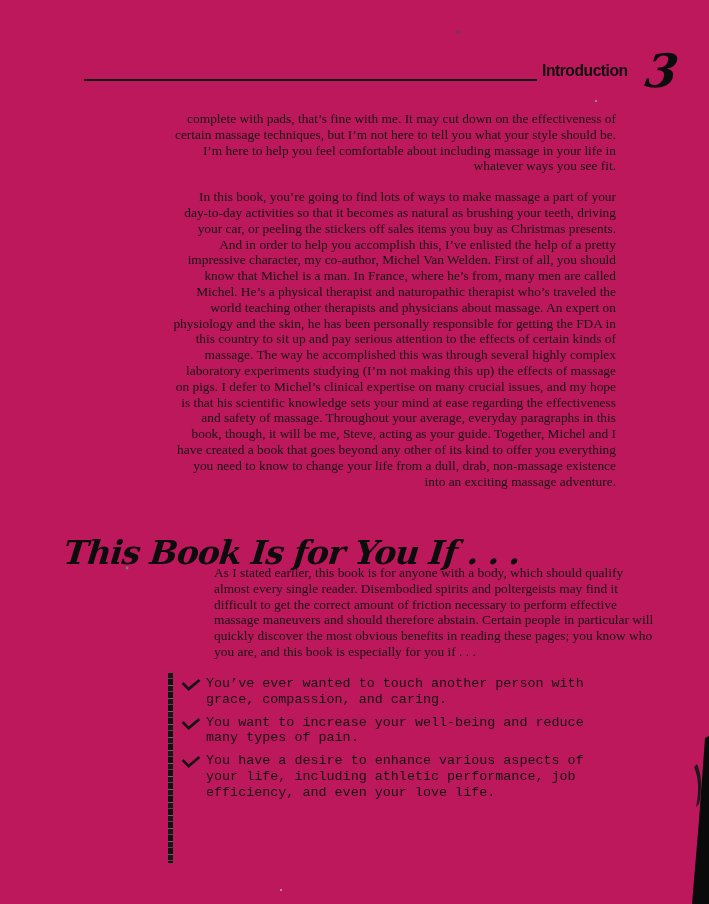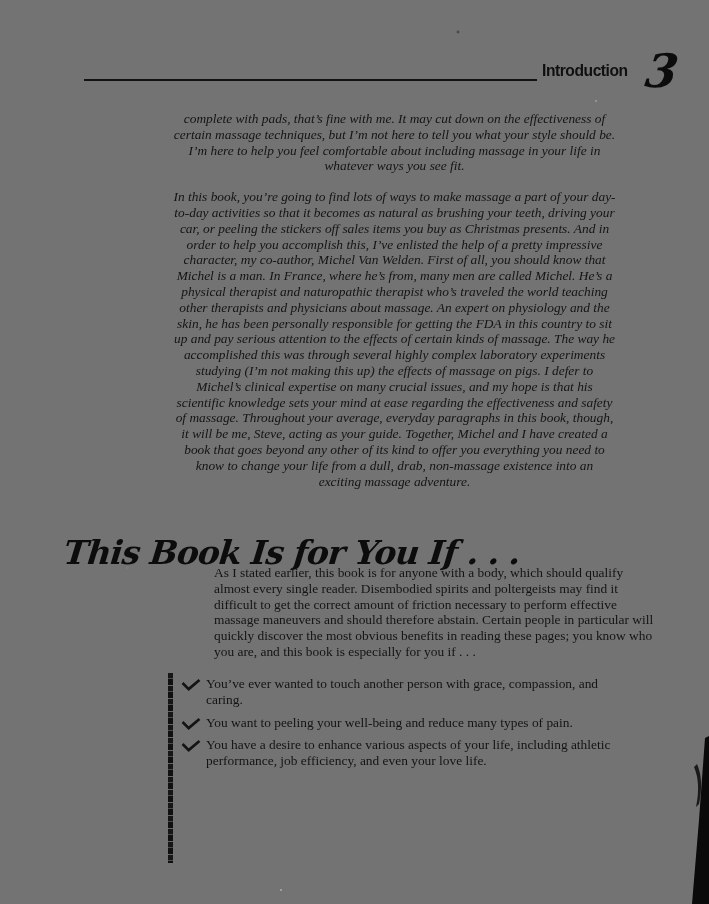--- a/index.html
+++ b/index.html
@@ -1,21 +1,21 @@
 <!DOCTYPE html>
 <html><head>
 <meta charset="utf-8">
 <style>
   html, body { margin: 0; padding: 0; background: #e8e8e8; }
   .page {
     position: relative;
     width: 709px;
     height: 904px;
     margin: 0 auto;
-    background: #737373;
+    background: #be185d;
     overflow: hidden;
     color: #141414;
     font-family: "Liberation Serif", "DejaVu Serif", serif;
   }
   
   .header-rule {
     position: absolute;
     left: 84px; top: 79px;
     width: 453px; height: 2px;
     background: #121212;
@@ -42,22 +42,21 @@
     transform: skewX(-8deg);
     color: #0c0c0c;
   }
   
   .body-col {
     position: absolute;
     left: 173px; top: 111px;
     width: 443px;
     font-size: 13.4px;
     line-height: 15.8px;
-    text-align: center;
-    font-style: italic;
+    text-align: right;
   }
   .body-col p { margin: 0 0 15px 0; }
   
   .section-heading {
     position: absolute;
     left: 62px; top: 533px;
     width: 520px;
     font-family: "DejaVu Serif", serif;
     font-style: italic;
     font-weight: bold;
@@ -90,20 +89,21 @@
     );
   }
   .checklist {
     position: absolute;
     left: 181px; top: 676px;
     width: 436px;
     margin: 0; padding: 0;
     list-style: none;
     font-size: 13.4px;
     line-height: 15.8px;
+    font-family: Liberation Mono, monospace;
   }
   .checklist li {
     position: relative;
     padding-left: 25px;
     margin-bottom: 7px;
   }
   .check-icon {
     position: absolute;
     left: 0; top: 2px;
     width: 20px; height: 13px;
@@ -144,21 +144,21 @@
           </svg>
       </span>
       <span>You’ve ever wanted to touch another person with grace, compassion, and caring.</span>
     </li>
     <li>
       <span class="check-icon">
         <svg viewBox="0 0 26 16" width="20" height="13">
             <path d="M2 6 L10 14 L24 2" fill="none" stroke="#141414" stroke-width="3.4"></path>
           </svg>
       </span>
-      <span>You want to peeling your well-being and reduce many types of pain.</span>
+      <span>You want to increase your well-being and reduce many types of pain.</span>
     </li>
     <li>
       <span class="check-icon">
         <svg viewBox="0 0 26 16" width="20" height="13">
             <path d="M2 6 L10 14 L24 2" fill="none" stroke="#141414" stroke-width="3.4"></path>
           </svg>
       </span>
       <span>You have a desire to enhance various aspects of your life, including athletic performance, job efficiency, and even your love life.</span>
     </li>
   </ul>

